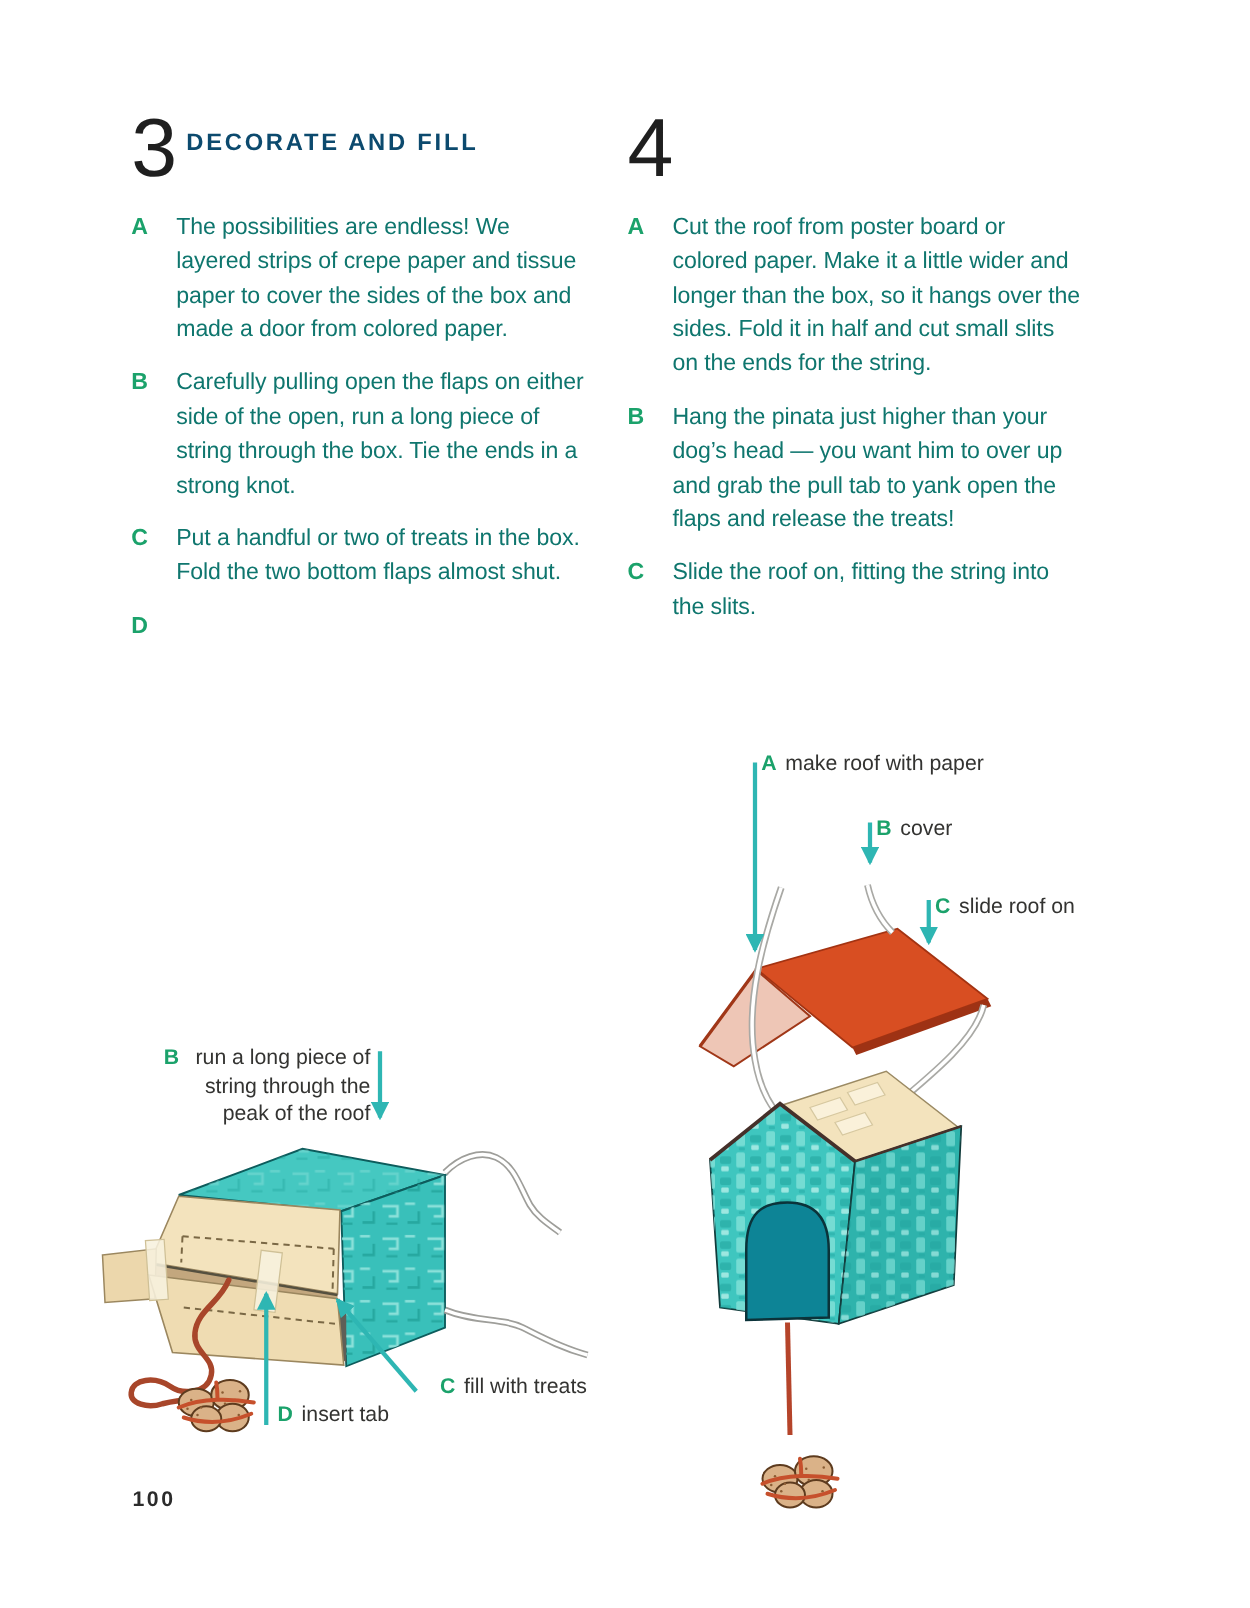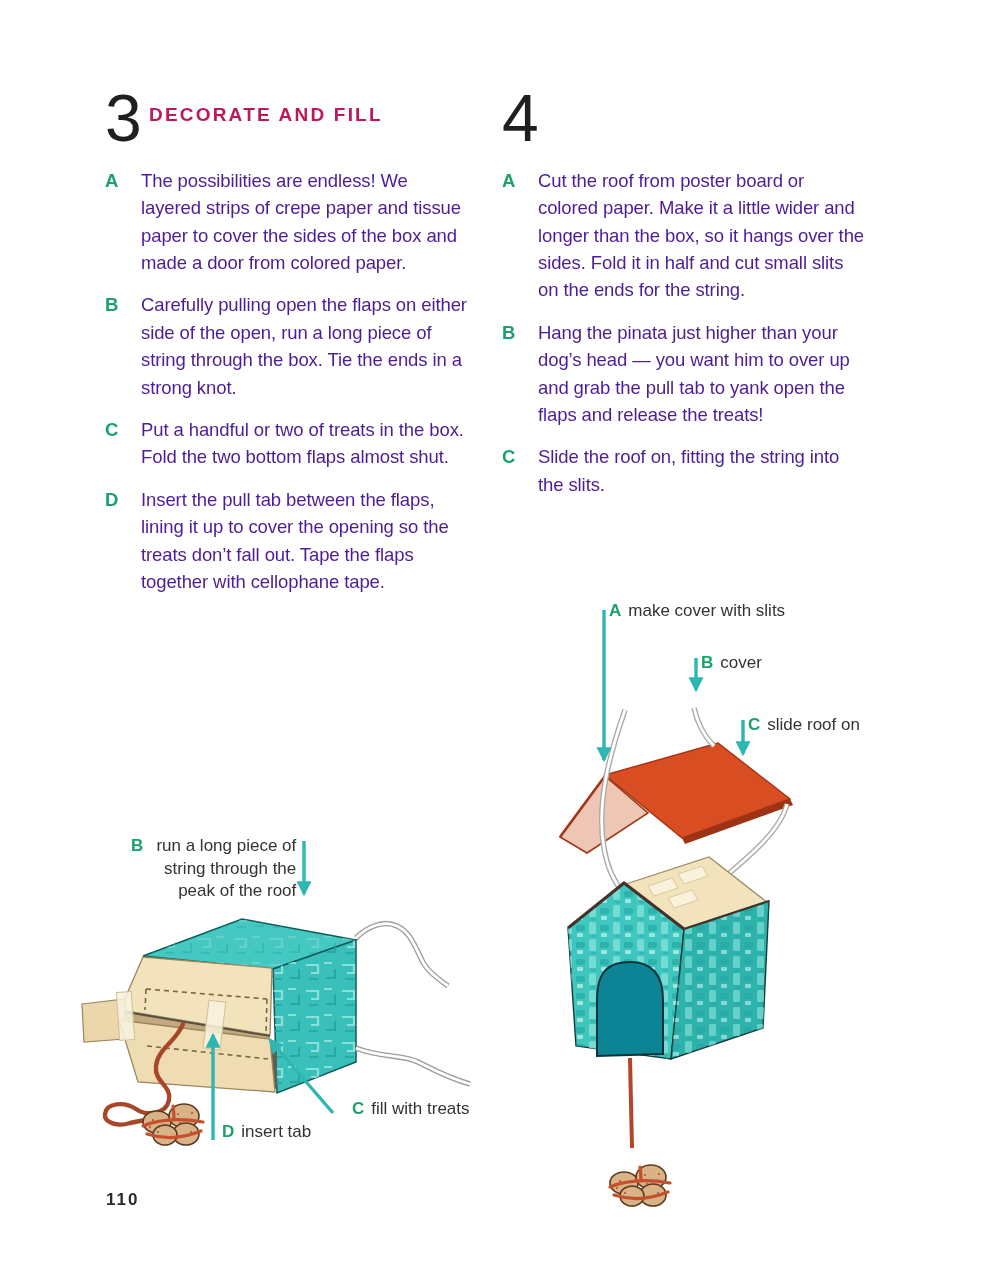--- a/index.html
+++ b/index.html
@@ -12,29 +12,29 @@
   .col{position:absolute;top:88px;}
   .col-left{left:105px;width:362px;}
   .col-right{left:502px;width:364px;}
   .sec-header{display:flex;align-items:flex-start;margin-bottom:18px;}
   .sec-number{
     font-size:66px;line-height:0.92;font-weight:300;color:#1f1f1f;
     letter-spacing:-2px;width:44px;flex:none;
   }
   .sec-title{
     padding-top:16px;font-size:19px;font-weight:700;letter-spacing:2.2px;
-    color:#be185d;white-space:nowrap;
+    color:#0c4a6e;white-space:nowrap;
   }
   .step{display:flex;margin-bottom:15px;}
   .step-letter{
     width:36px;flex:none;color:#1ba26b;font-weight:700;font-size:18.5px;
     line-height:27.4px;
   }
   .step-text{
-    flex:1;font-size:18.5px;line-height:27.4px;letter-spacing:-0.1px;color:#4c1d95;
+    flex:1;font-size:18.5px;line-height:27.4px;letter-spacing:-0.1px;color:#0f766e;
   }
   .step-text p{margin:0;}
   .step-text p.para2{text-indent:28px;}
   
   .fig-label{
     position:absolute;display:flex;font-size:17px;line-height:22.5px;color:#333331;
     white-space:nowrap;
   }
   .fig-letter{color:#1ba26b;font-weight:700;margin-right:7px;flex:none;}
   .fig-label .wrap{white-space:normal;width:146px;text-align:right;}
@@ -64,21 +64,20 @@
     <div class="step-letter">B</div>
     <div class="step-text">Carefully pulling open the flaps on either side of the open, run a long piece of string through the box. Tie the ends in a strong knot.</div>
   </div>
   <div class="step">
     <div class="step-letter">C</div>
     <div class="step-text">Put a handful or two of treats in the box. Fold the two bottom flaps almost shut.</div>
   </div>
   <div class="step">
     <div class="step-letter">D</div>
     <div class="step-text">
-      <p>Insert the pull tab between the flaps, lining it up to cover the opening so the treats don’t fall out. Tape the flaps together with cellophane tape.</p>
     </div>
   </div>
 </div>
 
 <div class="col col-right">
   <div class="sec-header">
     <div class="sec-number">4</div>
   </div>
   <div class="step">
     <div class="step-letter">A</div>
@@ -245,24 +244,24 @@
 <div class="fig-label" style="left:352px;top:1098px;">
   <span class="fig-letter">C</span>
   <span>fill with treats</span>
 </div>
 <div class="fig-label" style="left:222px;top:1121px;">
   <span class="fig-letter">D</span>
   <span>insert tab</span>
 </div>
 <div class="fig-label" style="left:609px;top:600px;">
   <span class="fig-letter">A</span>
-  <span>make cover with slits</span>
+  <span>make roof with paper</span>
 </div>
 <div class="fig-label" style="left:701px;top:652px;">
   <span class="fig-letter">B</span>
   <span>cover</span>
 </div>
 <div class="fig-label" style="left:748px;top:714px;">
   <span class="fig-letter">C</span>
   <span>slide roof on</span>
 </div>
 
-<div class="page-number">110</div>
+<div class="page-number">100</div>
 
 </body></html>

